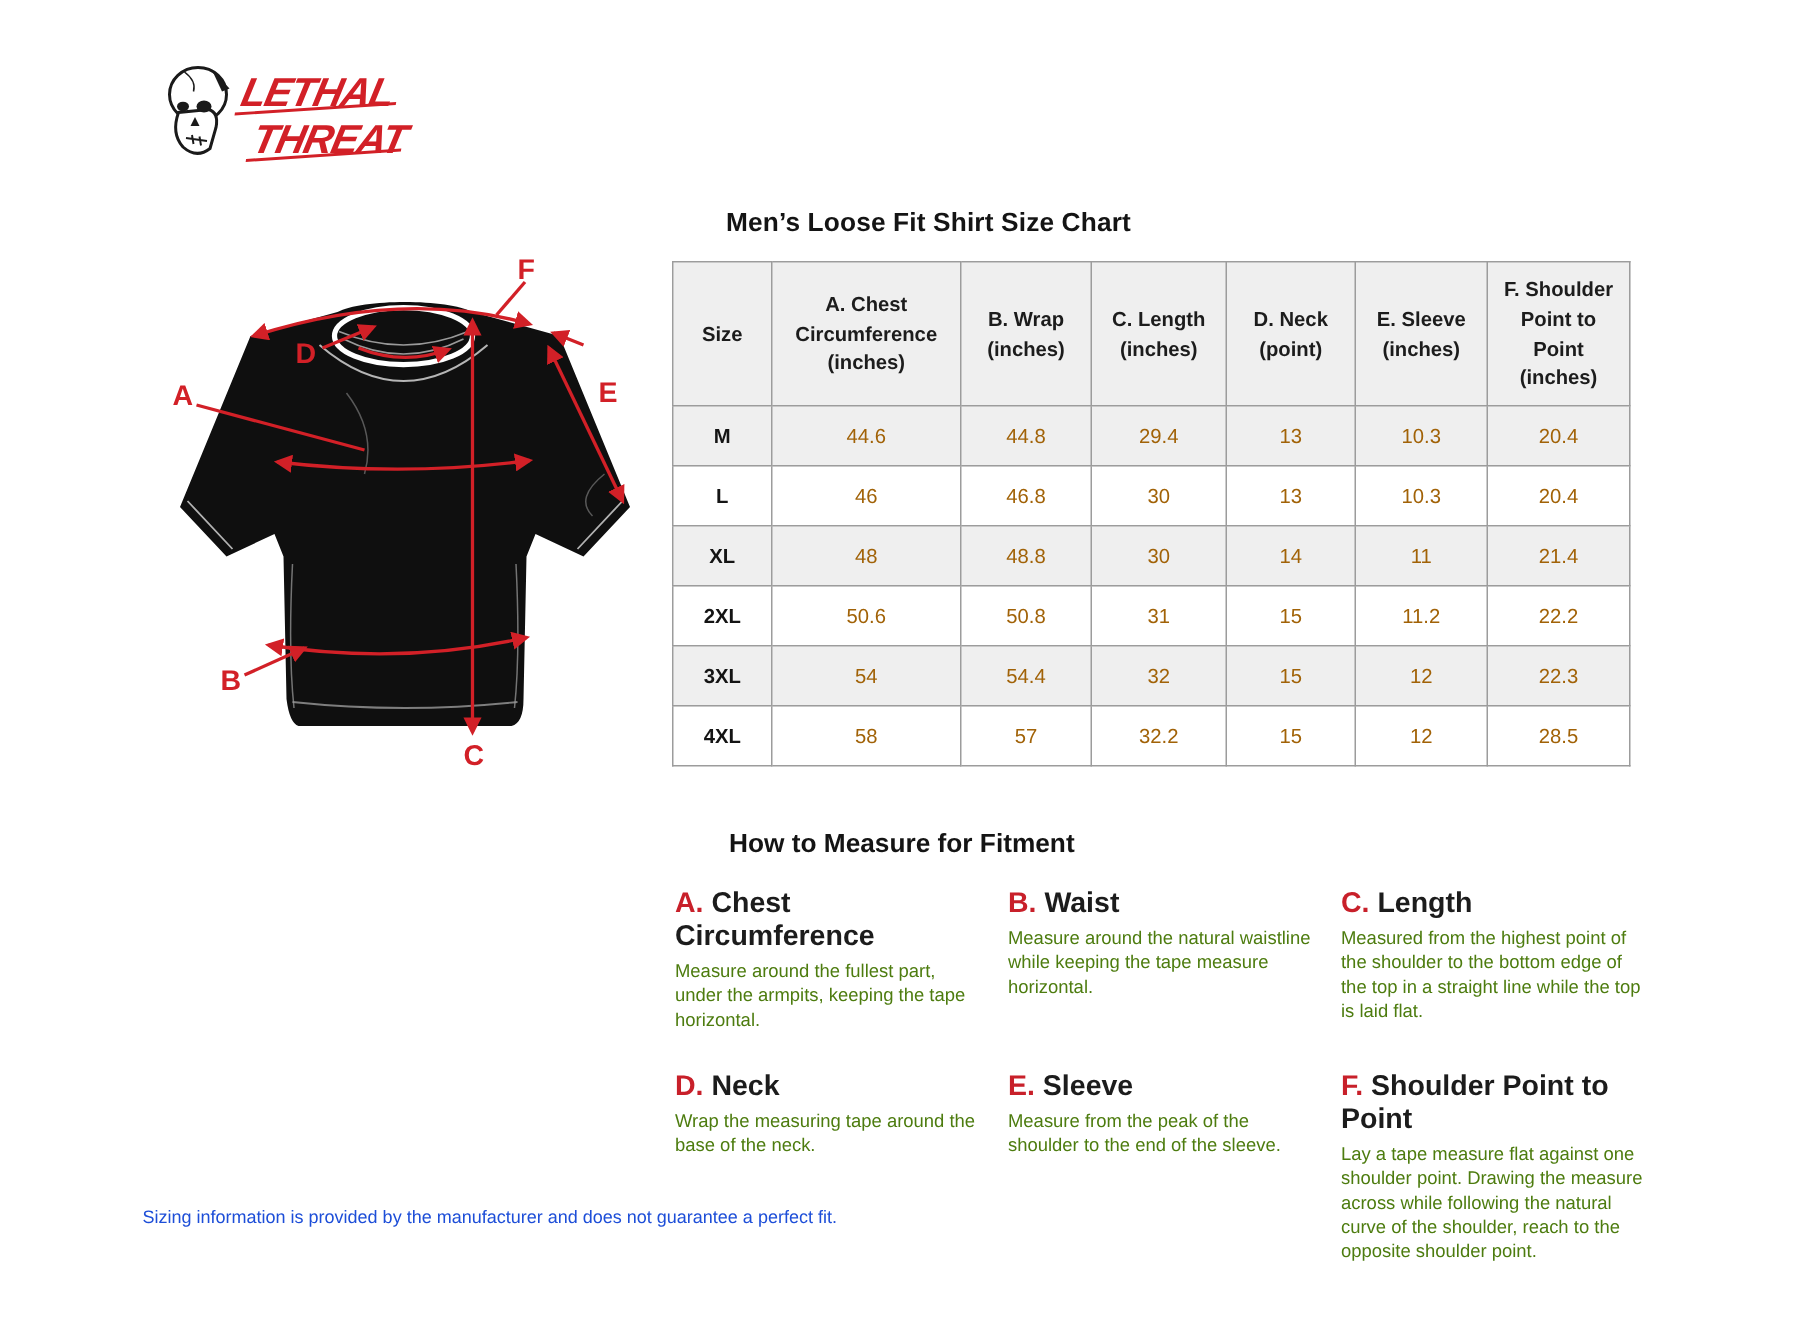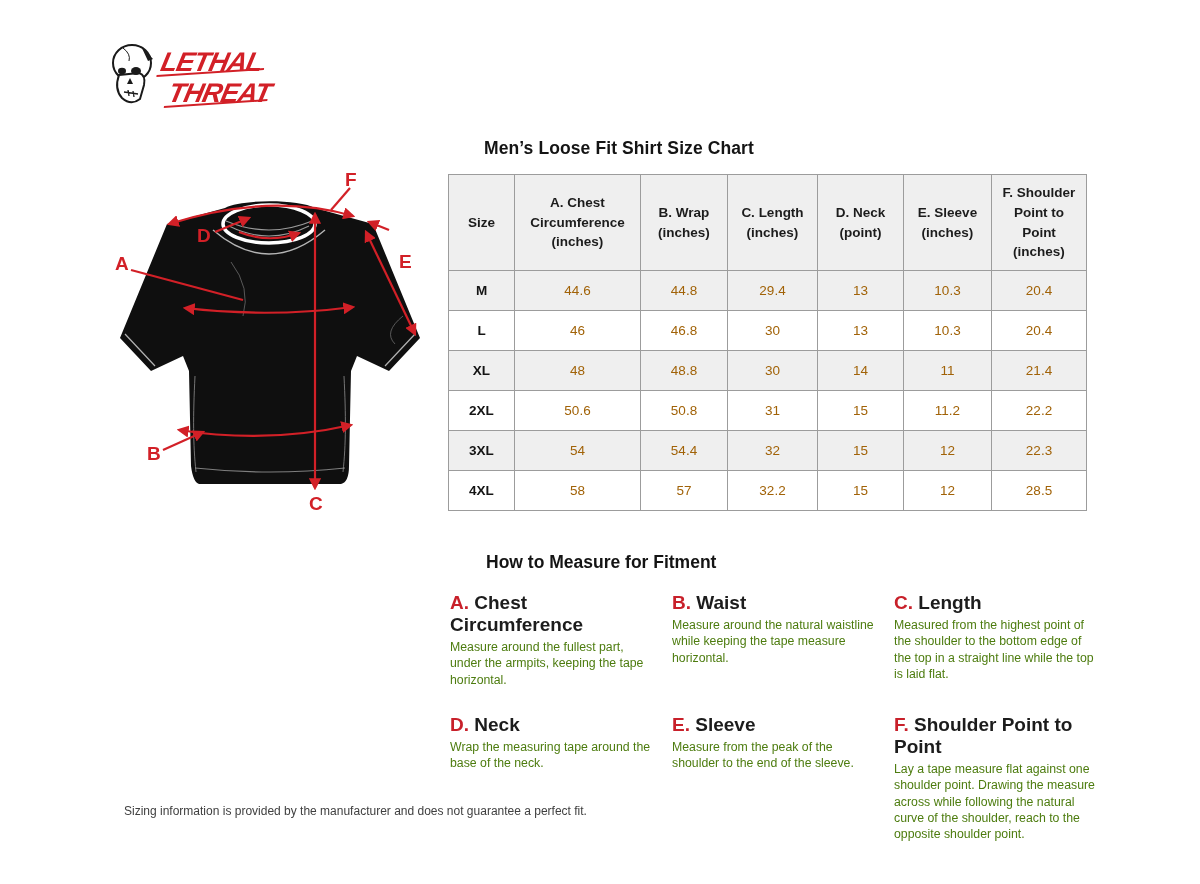--- a/index.html
+++ b/index.html
@@ -33,21 +33,21 @@
 
   
   .measure { position:absolute; left:450px; top:552px; width:680px; }
   .measure h2 { font-size:17.5px; font-weight:bold; color:#141414; margin-bottom:19px;margin-left:36px; }
   .measure-grid { display:grid; grid-template-columns:205px 205px 205px; column-gap:17px; row-gap:26px; }
   .measure-item h3 { font-size:19px; font-weight:bold; color:#1c1c1c; margin-bottom:3px; }
   .measure-item h3 .letter { color:#c8202a; }
   .measure-item p { font-size:12.3px; line-height:1.33; color:#4d7c0f; }
 
   
-  .footer { position:absolute; left:124px; top:803px; font-size:12px; color:#404040; line-height:1.45; }
+  .footer { position:absolute; left:95px; top:803px; font-size:12px; color:#1d4ed8; line-height:1.45; }
 
   svg text.diagram-letter { font-family:"Liberation Sans",sans-serif; font-weight:bold; font-size:19px; fill:#d22027; }
 </style>
 </head>
 <body>
 
 <div class="page">
 
   <div class="brand">
     <svg width="180" height="84" viewBox="0 0 180 84">

